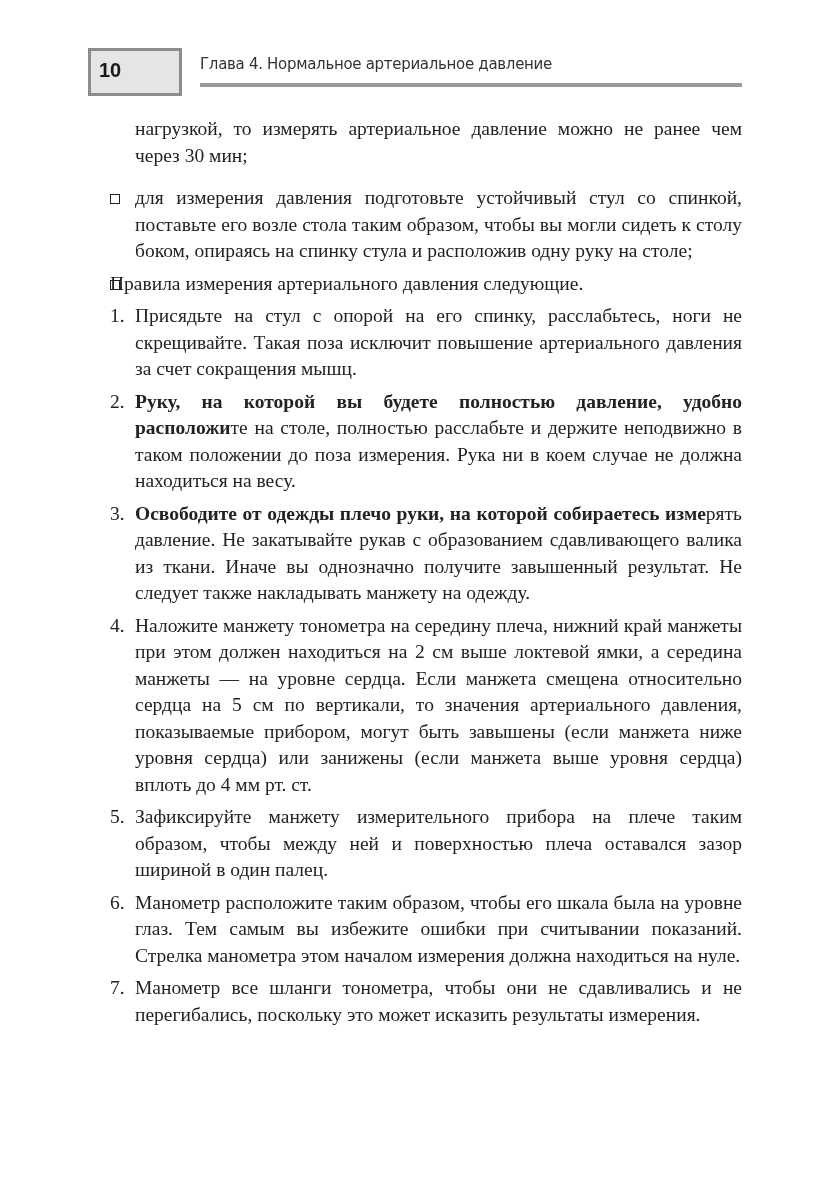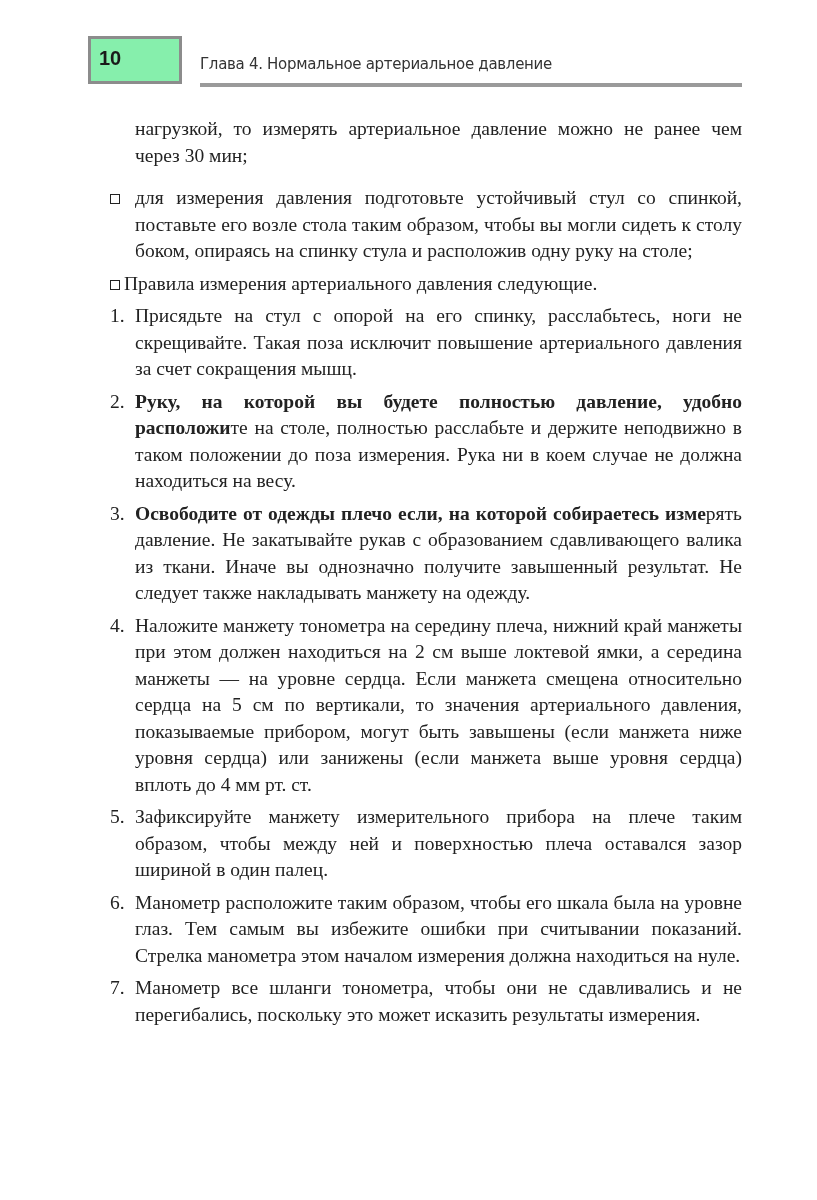--- a/index.html
+++ b/index.html
@@ -1,19 +1,19 @@
 <!DOCTYPE html>
 <html><head>
   <meta charset="utf-8">
   <style>
     html, body { margin: 0; padding: 0; background: #ffffff; }
     body { width: 817px; height: 1200px; position: relative; overflow: hidden; }
     .page-num-box {
-      position: absolute; left: 88px; top: 36px; width: 88px; height: 42px;
-      border: 3px solid #8c8c8c; box-sizing: content-box; background: #86efac;
+      position: absolute; left: 88px; top: 48px; width: 88px; height: 42px;
+      border: 3px solid #8c8c8c; box-sizing: content-box; background: #e5e5e5;
     }
     .page-num {
       position: absolute; left: 8px; top: 8px;
       font-family: "Liberation Sans", sans-serif; font-weight: bold; font-size: 20px; color: #1a1a1a;
     }
     .running-head {
       position: absolute; left: 200px; top: 55px;
       font-family: "DejaVu Sans", sans-serif; font-size: 15px; color: #333; letter-spacing: -0.3px;
     }
     .head-rule {
@@ -25,21 +25,21 @@
       text-align: justify;
     }
     .para { margin: 0 0 16px 0; }
     .indent { padding-left: 25px; }
     .item { position: relative; padding-left: 25px; margin-bottom: 6px; font-family: Liberation Serif, serif; }
     .bullet {
       position: absolute; left: 0; top: 9px; width: 8px; height: 8px; border: 1.5px solid #222;
     }
     .num { position: absolute; left: 0; top: 0; }
     .bold { font-weight: bold; }
-    .lead { margin: 0 0 6px 14px; }
+    .lead { margin: 0 0 6px 0; }
   </style>
 </head>
 <body>
 
 <div class="page-num-box">
   <span class="page-num">10</span>
 </div>
 <div class="running-head">Глава 4. Нормальное артериальное давление</div>
 <div class="head-rule"></div>
 
@@ -59,21 +59,21 @@
   <div class="item">
     <span class="num">1.</span>
     <span>Присядьте на стул с опорой на его спинку, расслабьтесь, ноги не скрещивайте. Такая поза исключит повышение артериального давления за счет сокращения мышц.</span>
   </div>
   <div class="item">
     <span class="num">2.</span>
     <span class="bold">Руку, на которой вы будете полностью давление, удобно расположи</span><span>те на столе, полностью расслабьте и держите неподвижно в таком положении до поза измерения. Рука ни в коем случае не должна находиться на весу.</span>
   </div>
   <div class="item">
     <span class="num">3.</span>
-    <span class="bold">Освободите от одежды плечо если, на которой собираетесь изме</span><span>рять давление. Не закатывайте рукав с образованием сдавливающего валика из ткани. Иначе вы однозначно получите завышенный результат. Не следует также накладывать манжету на одежду.</span>
+    <span class="bold">Освободите от одежды плечо руки, на которой собираетесь изме</span><span>рять давление. Не закатывайте рукав с образованием сдавливающего валика из ткани. Иначе вы однозначно получите завышенный результат. Не следует также накладывать манжету на одежду.</span>
   </div>
   <div class="item">
     <span class="num">4.</span>
     <span>Наложите манжету тонометра на середину плеча, нижний край манжеты при этом должен находиться на 2 см выше локтевой ямки, а середина манжеты — на уровне сердца. Если манжета смещена относительно сердца на 5 см по вертикали, то значения артериального давления, показываемые прибором, могут быть завышены (если манжета ниже уровня сердца) или занижены (если манжета выше уровня сердца) вплоть до 4 мм рт. ст.</span>
   </div>
   <div class="item">
     <span class="num">5.</span>
     <span>Зафиксируйте манжету измерительного прибора на плече таким образом, чтобы между ней и поверхностью плеча оставался зазор шириной в один палец.</span>
   </div>
   <div class="item">

